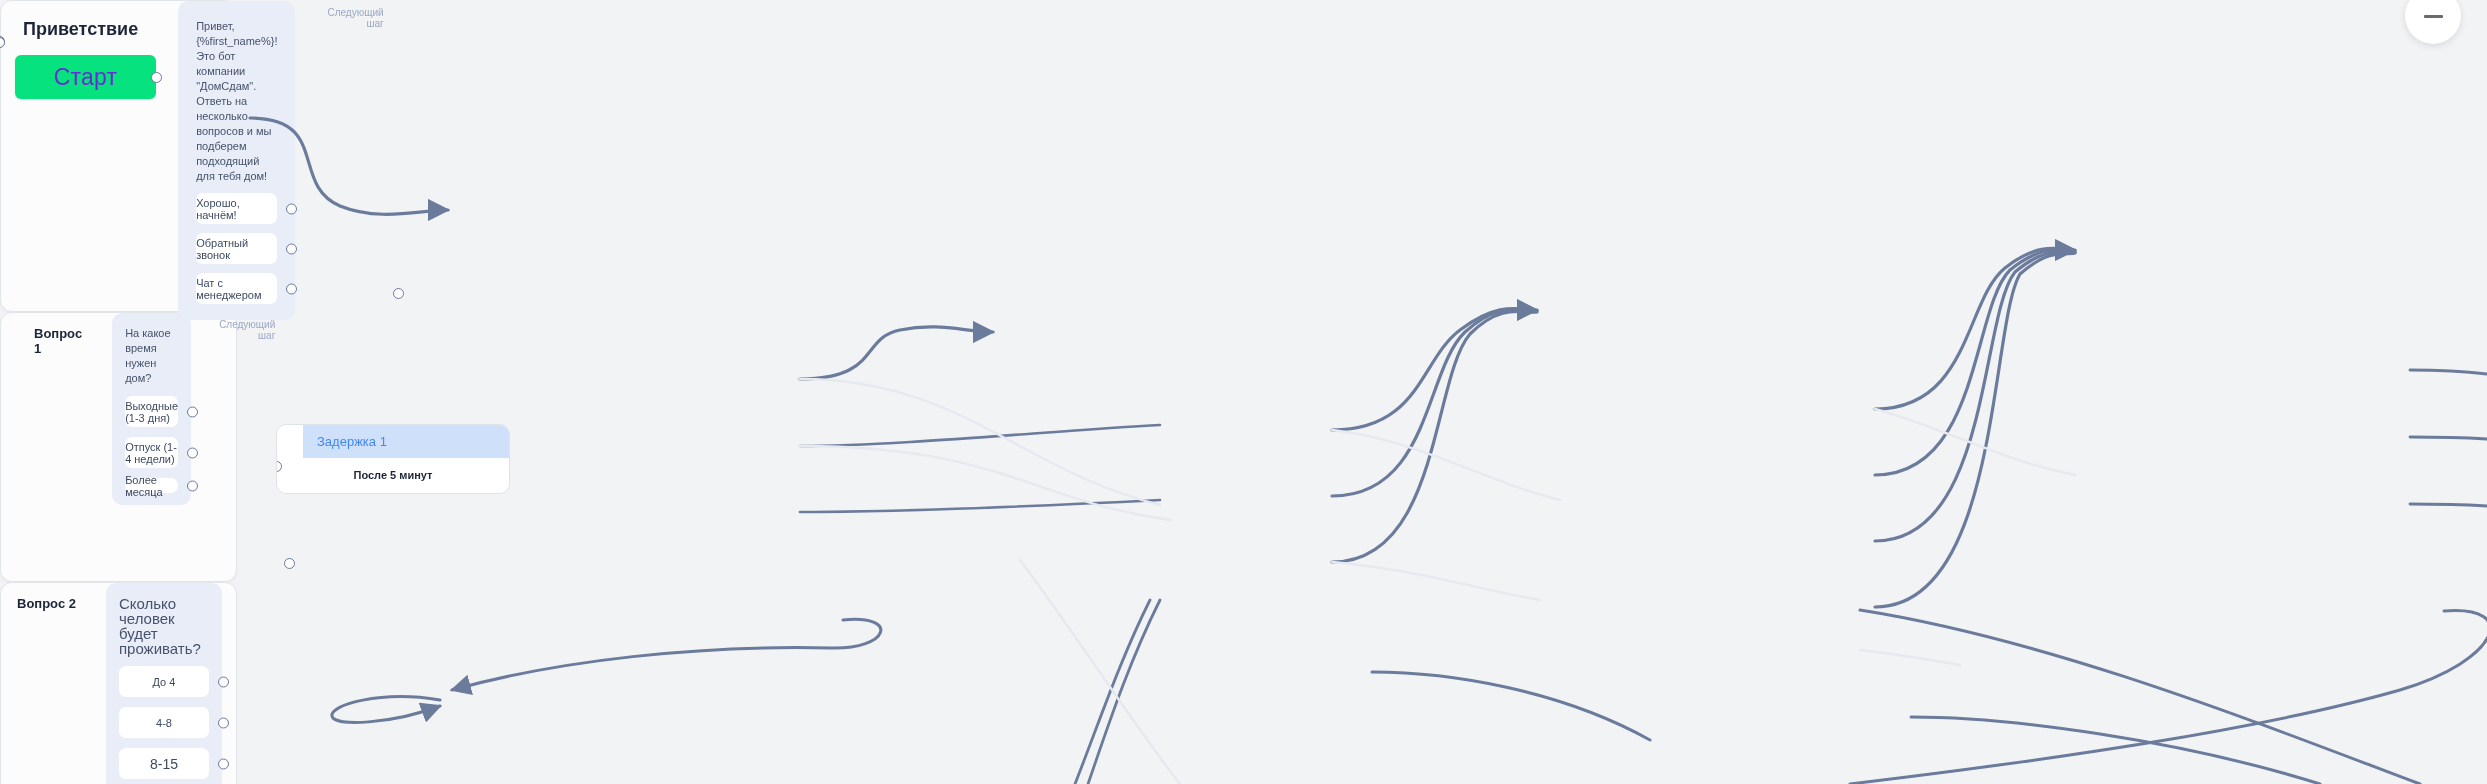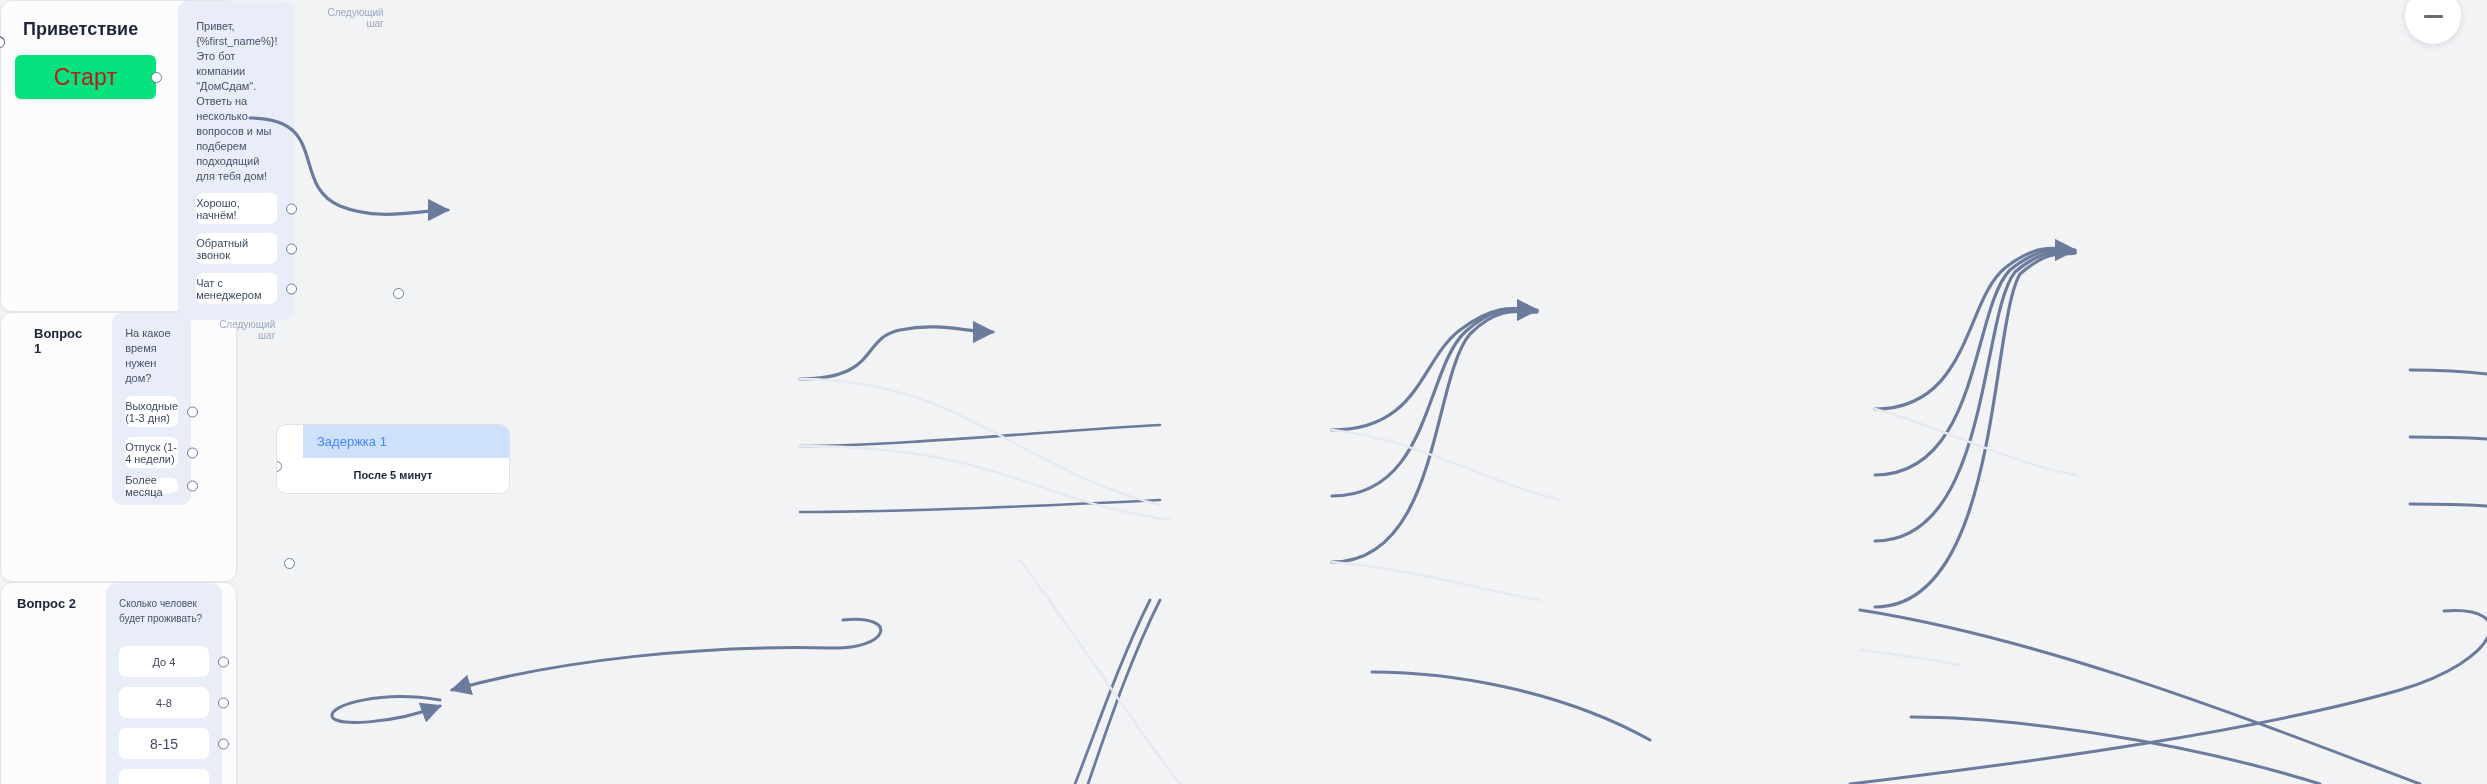--- a/index.html
+++ b/index.html
@@ -28,21 +28,21 @@
   .start-node {
     background: #05e27e;
     border-radius: 6px;
     display: flex;
     align-items: center;
     justify-content: center;
     box-shadow: 0 1px 2px rgba(30,40,70,.10);
   }
   .start-label {
     font-size: 23px;
-    color: #b91c1c;
+    color: #6d28d9;
     letter-spacing: .2px;
   }
   
   .card {
     background: #fcfcfd;
     border: 1px solid #e2e5ea;
     border-radius: 12px;
     box-shadow: 0 1px 3px rgba(40,55,90,.05);
     box-sizing: border-box;
     display: flex;
@@ -278,21 +278,21 @@
       <span>Следующий шаг</span>
       <span class="port foot-port" style="top:auto; bottom:12px; right:-6px; transform:none;"></span>
     </div>
   </div>
 
   <div class="card" style="left:971px; top:158px; width:237px; height:310px;">
     <div class="card-header" style="font-size:13px; padding:13px 16px 8px 16px;">Вопрос 2</div>
     <span class="port on-card-left" style="top:37px;"></span>
     <div class="card-body" style="padding:0 14px 6px 14px;">
       <div class="bubble" style="padding:13px 13px 12px 13px;">
-        <div class="bubble-text" style="font-size:10px; line-height:15px; margin-bottom:20px;">Сколько человек будет проживать?</div>
+        <div class="bubble-text" style="font-size:15px; line-height:15px; margin-bottom:10px;">Сколько человек будет проживать?</div>
         <div class="option" style="height:31px; font-size:11px; margin-bottom:10px;">
           <span>До 4</span>
           <span class="opt-port" style="right:-20px;"></span>
         </div>
         <div class="option" style="height:31px; font-size:11px; margin-bottom:10px;">
           <span>4-8</span>
           <span class="opt-port" style="right:-20px;"></span>
         </div>
         <div class="option" style="height:31px; font-size:14px; margin-bottom:10px;">
           <span>8-15</span>

